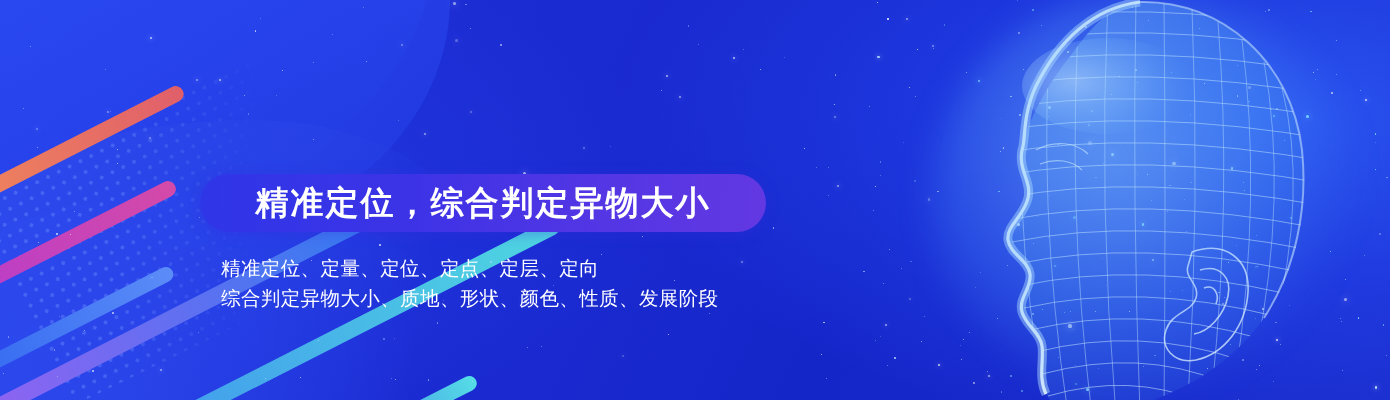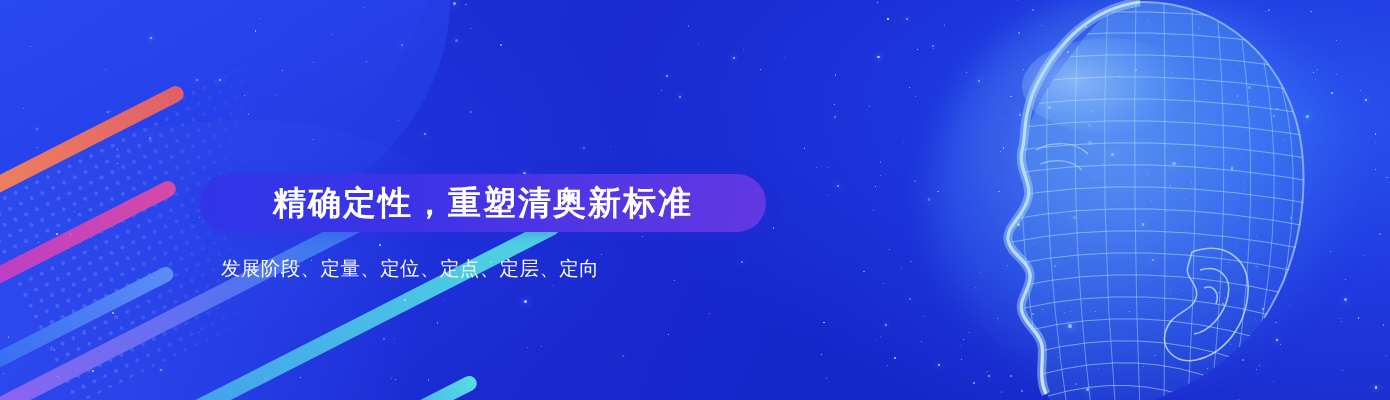--- a/index.html
+++ b/index.html
@@ -569,20 +569,21 @@
         <path d="M196,168 C214,158 236,160 248,172"></path>
         <path d="M200,182 C216,176 232,178 242,188"></path>
       </g>
 
       <ellipse cx="268" cy="104" rx="86" ry="48" fill="url(#rimGlow)" opacity="0.5"></ellipse>
     </svg>
   </div>
 
 
   <div class="pill">
-    <div class="pill-text">精确定性，重塑清奥新标准</div>
+    <div class="pill-text">精准定位，综合判定异物大小</div>
   </div>
 
   <div class="bodylines">
-    <span class="bodyline">发展阶段、定量、定位、定点、定层、定向</span>
+    <span class="bodyline">精准定位、定量、定位、定点、定层、定向</span>
+    <span class="bodyline">综合判定异物大小、质地、形状、颜色、性质、发展阶段</span>
   </div>
 
 </div>
 
 </body></html>

